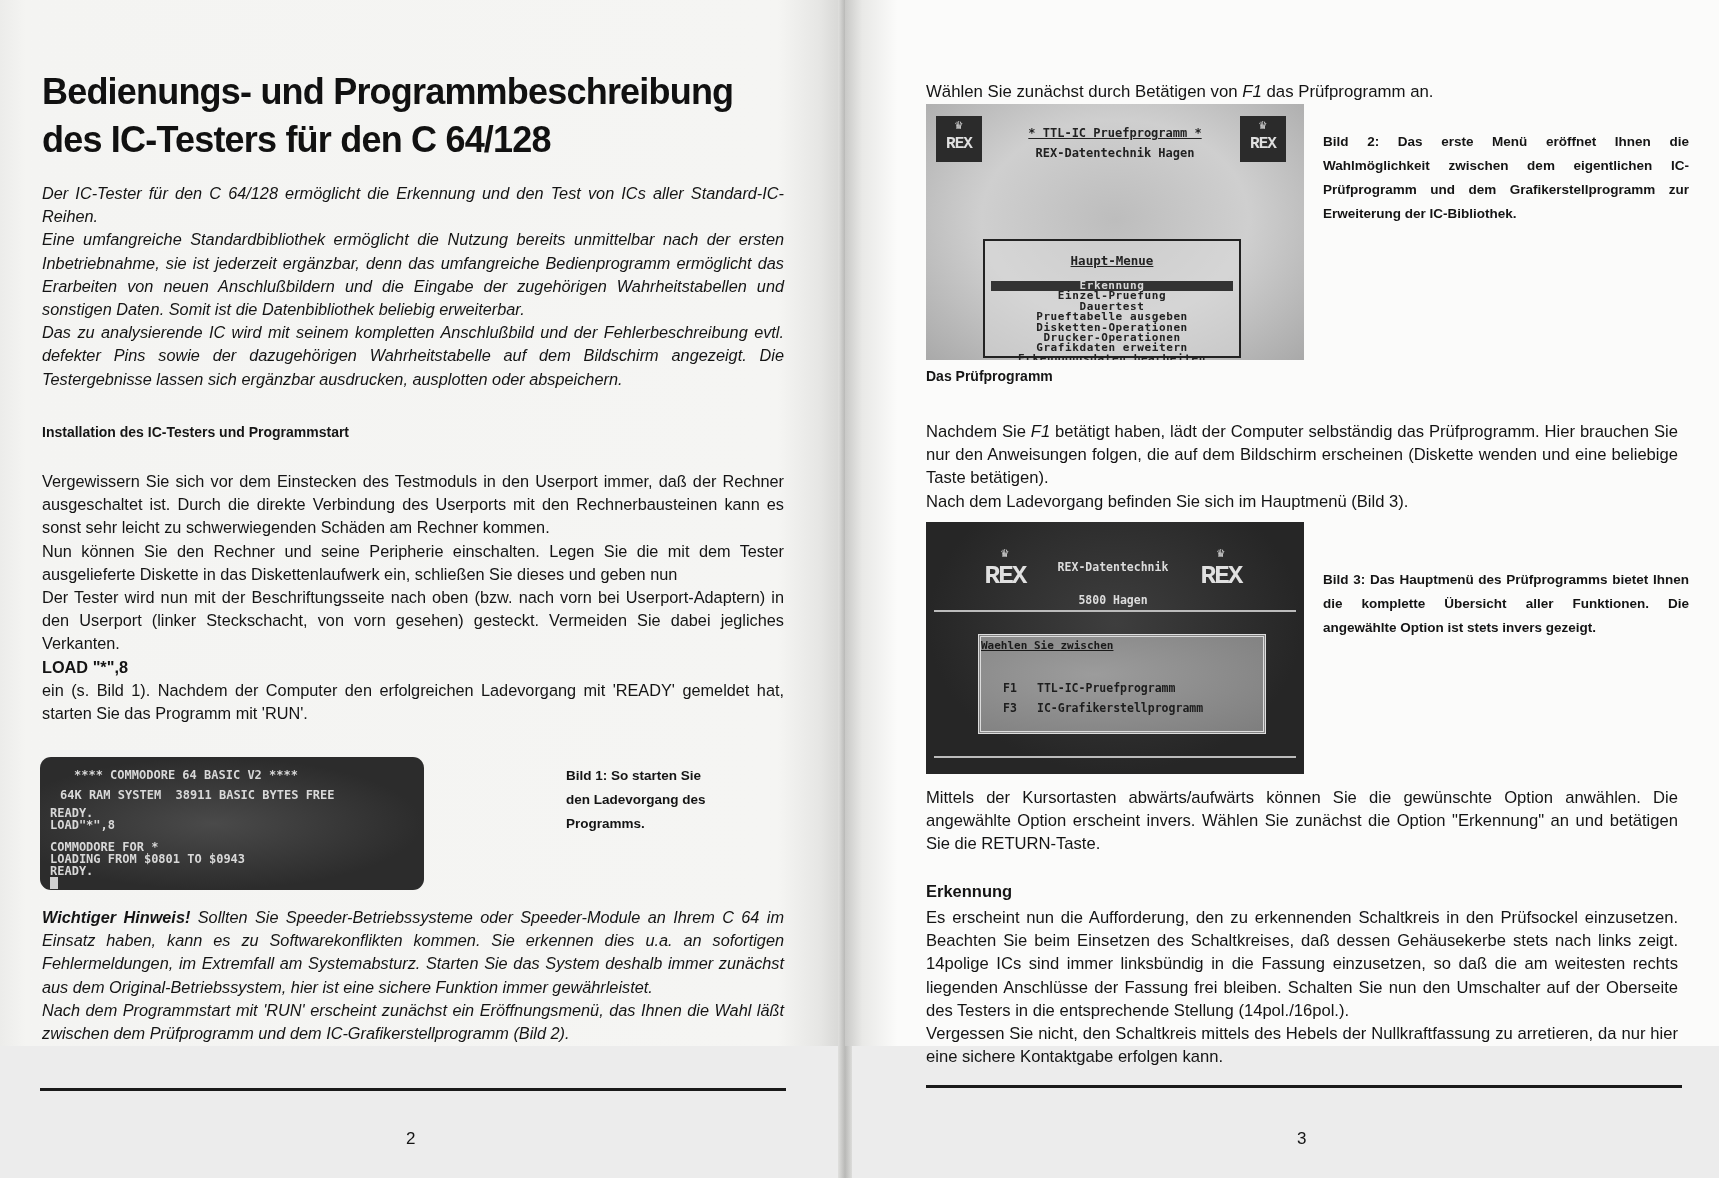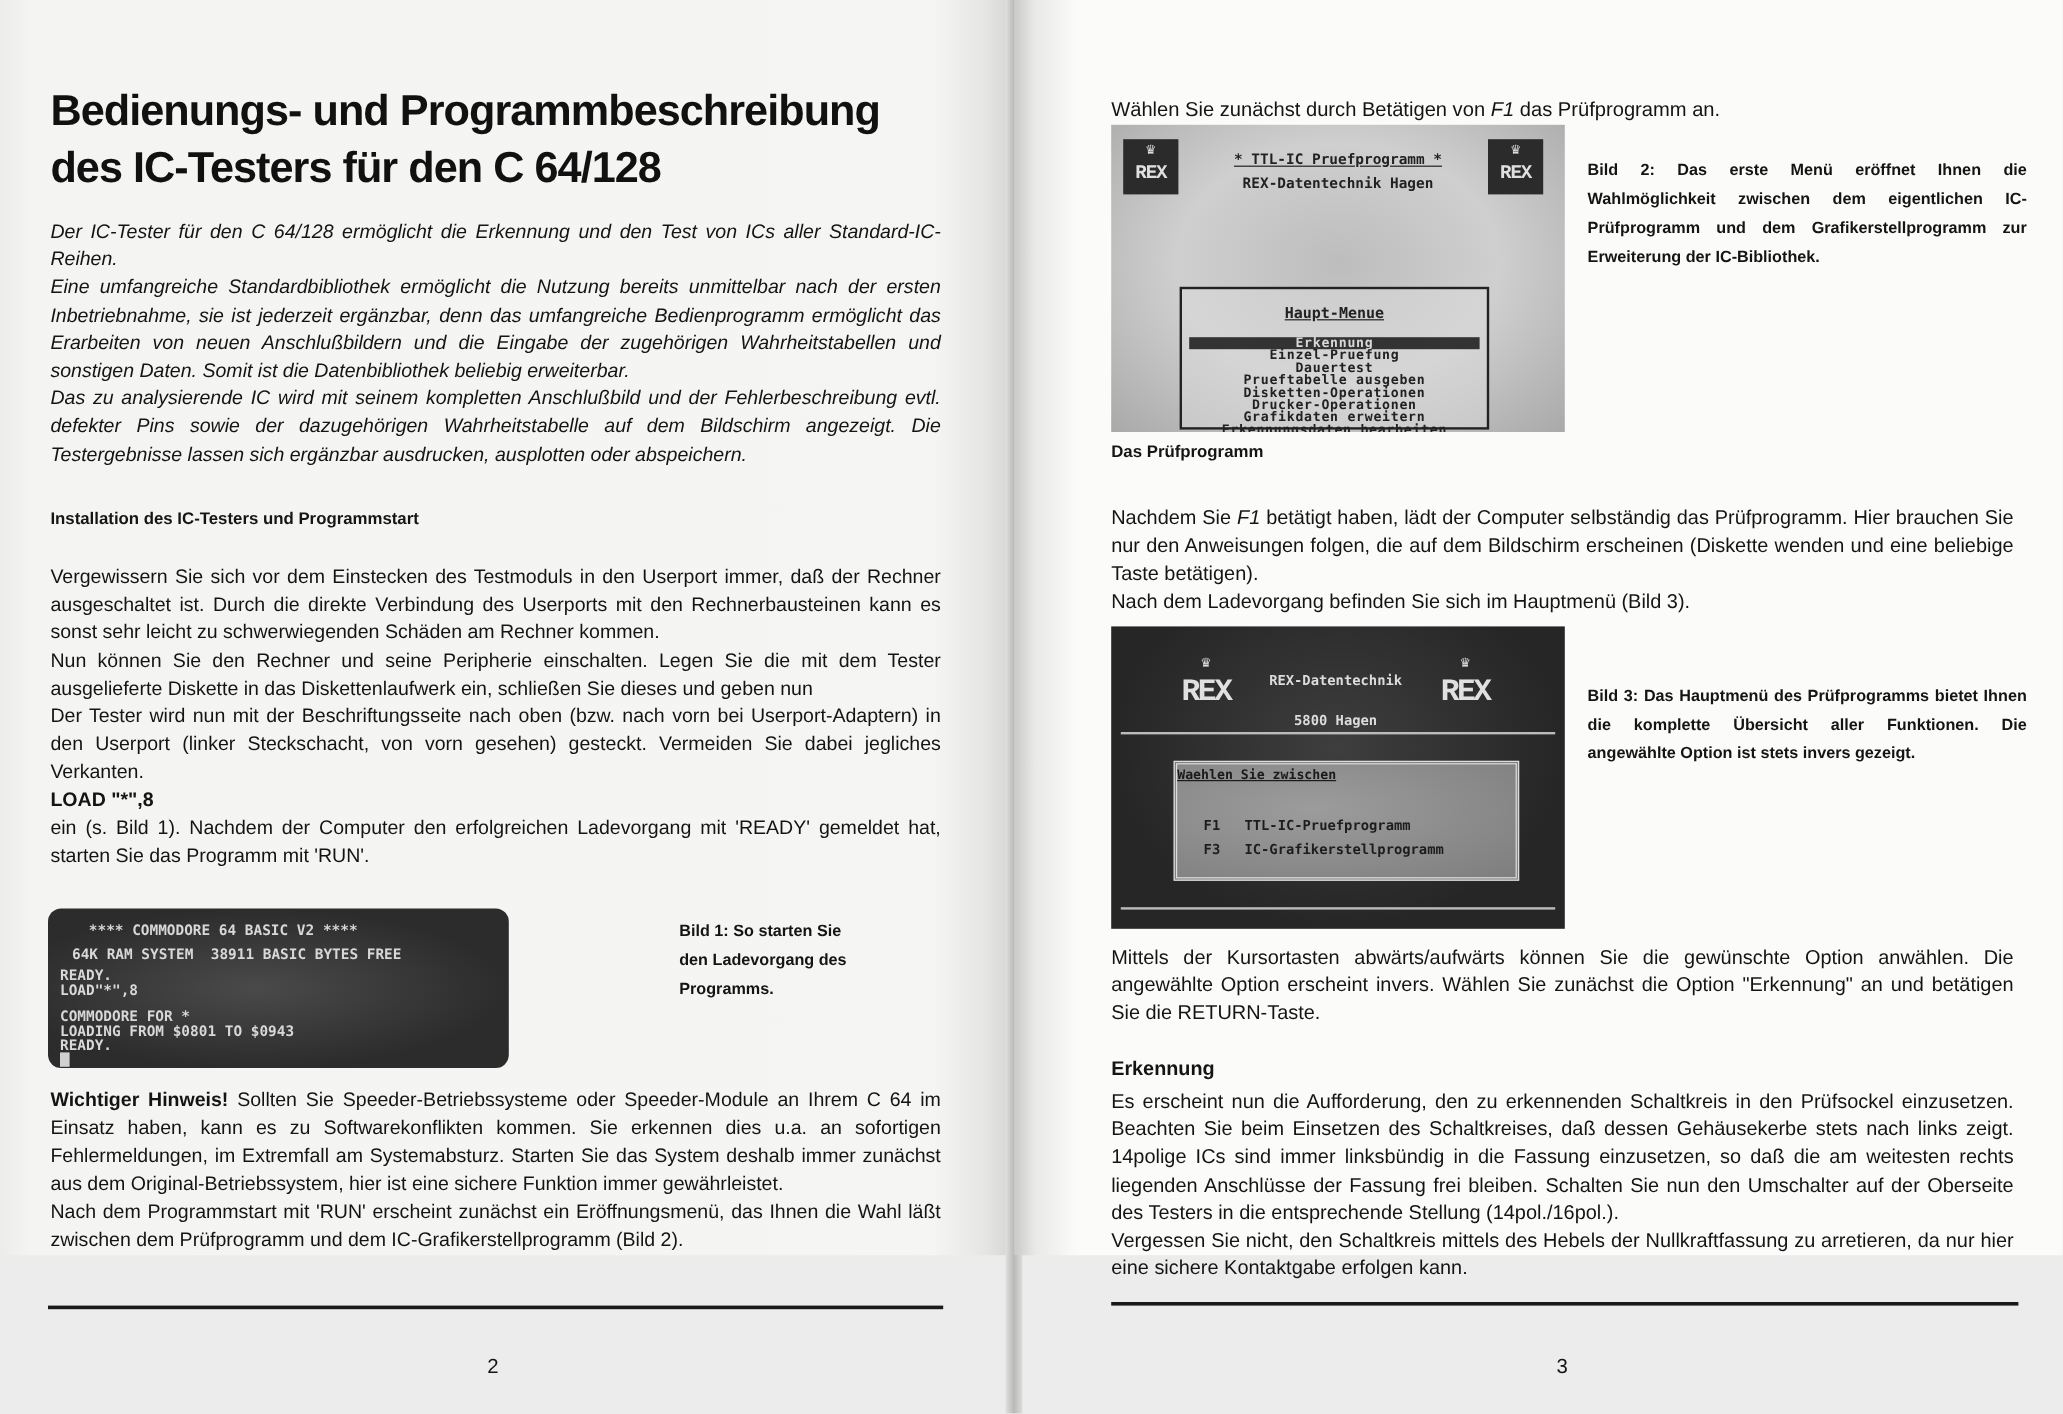--- a/index.html
+++ b/index.html
@@ -87,21 +87,21 @@
     <div class="ln" style="left:10px; top:50px;">READY.</div>
     <div class="ln" style="left:10px; top:62px;">LOAD"*",8</div>
     <div class="ln" style="left:10px; top:84px;">COMMODORE FOR *</div>
     <div class="ln" style="left:10px; top:96px;">LOADING FROM $0801 TO $0943</div>
     <div class="ln" style="left:10px; top:108px;">READY.</div>
     <div class="ln" style="left:10px; top:120px; width:8px; height:12px; background:#d0d0d0;"></div>
   </div>
 
   <div class="abs caption" style="left:566px; top:764px; width:162px; text-align:left;">Bild 1: So starten Sie den Ladevorgang des Programms.</div>
 
-  <div class="abs para" style="left:42px; top:906px; width:742px;">
+  <div class="abs para" style="left:42px; top:906px; width:742px;font-style:italic;">
     <p><span style="font-weight:bold;">Wichtiger Hinweis!</span><span> Sollten Sie Speeder-Betriebssysteme oder Speeder-Module an Ihrem C 64 im Einsatz haben, kann es zu Softwarekonflikten kommen. Sie erkennen dies u.a. an sofortigen Fehlermeldungen, im Extremfall am Systemabsturz. Starten Sie das System deshalb immer zunächst aus dem Original-Betriebssystem, hier ist eine sichere Funktion immer gewährleistet.</span></p>
     <p>Nach dem Programmstart mit 'RUN' erscheint zunächst ein Eröffnungsmenü, das Ihnen die Wahl läßt zwischen dem Prüfprogramm und dem IC-Grafikerstellprogramm (Bild 2).</p>
   </div>
 
   <div class="abs rule" style="left:40px; top:1088px; width:746px;"></div>
   <div class="abs pagenum" style="left:406px; top:1129px;">2</div>
 </div>
 
 <div class="spine"></div>
 

